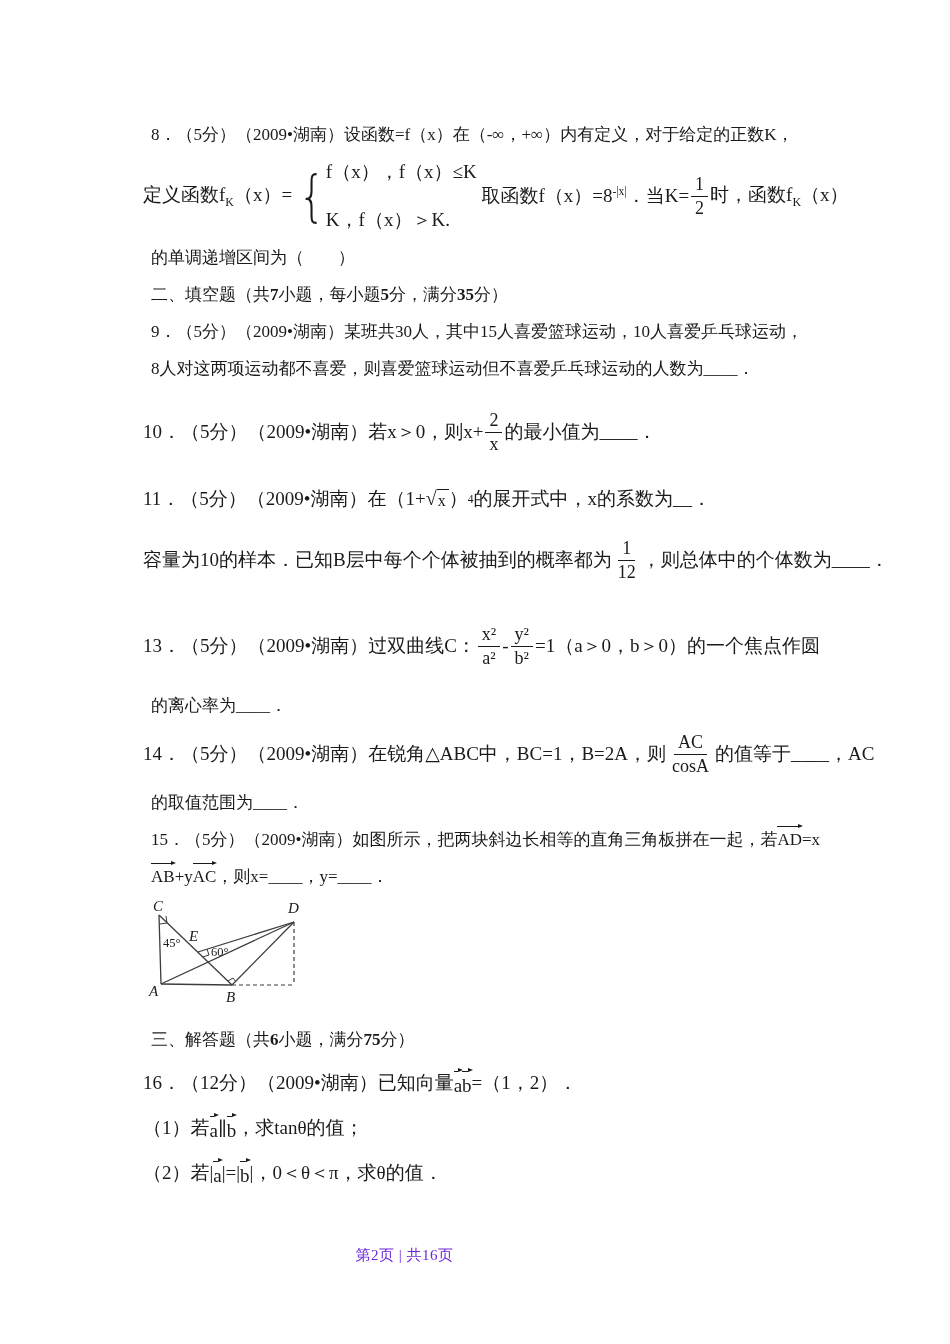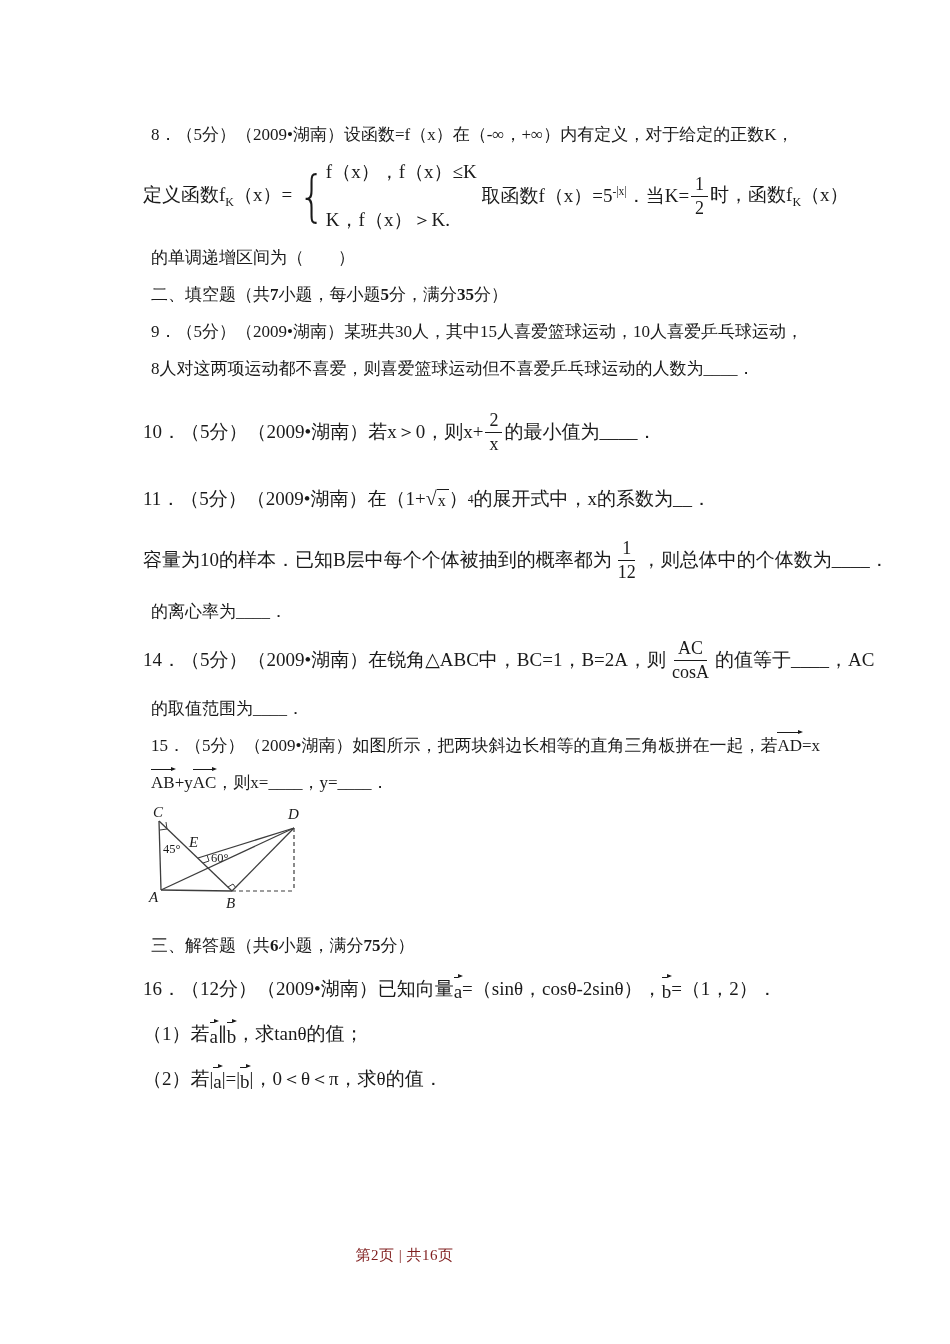--- a/index.html
+++ b/index.html
@@ -31,36 +31,36 @@
   .mt16{margin-top:16px}.mt18{margin-top:18px}.mt28{margin-top:28px}
   .h78{height:78px}.h58{height:58px}.h40{height:40px}.h74{height:74px}.h52{height:52px}.h34{height:34px}.h32{height:32px}
   .figure{margin-top:4px;margin-left:4px;width:170px;height:118px;}
   .figure svg{display:block;}
   .fig-line{stroke:#3d3d3d;stroke-width:1.3;fill:none;}
   .fig-dash{stroke:#3d3d3d;stroke-width:1.2;fill:none;stroke-dasharray:4,3;}
   .fig-mark{stroke:#3d3d3d;stroke-width:1;fill:none;}
   .fig-label{font-family:"Liberation Serif","DejaVu Serif",serif;font-style:italic;font-size:15px;fill:#1a1a1a;}
   .fig-angle{font-family:"Liberation Serif","DejaVu Serif",serif;font-size:12.5px;fill:#1a1a1a;}
   .footer{position:absolute;top:1246px;left:0;width:809px;text-align:center;
-    font-size:15px;color:#7f1d1d;letter-spacing:.5px;font-family:"Liberation Serif","DejaVu Serif",serif;}
+    font-size:15px;color:#6d28d9;letter-spacing:.5px;font-family:"Liberation Serif","DejaVu Serif",serif;}
 </style>
 </head>
 <body>
 
 <div class="content">
 
   <p class="line">8．（5分）（2009•湖南）设函数=f（x）在（-∞，+∞）内有定义，对于给定的正数K，</p>
   <div class="row h78 mt4">
     <span class="t"><span>定义函数f</span><sub class="s">K</sub><span>（x）=</span></span>
     <span class="brace">{</span>
     <span class="cases">
       <span>f（x），f（x）≤K</span>
       <span>K，f（x）＞K.</span>
     </span>
-    <span class="t"><span> 取函数f（x）=5</span><sup class="e">-|x|</sup><span>．当K=</span></span>
+    <span class="t"><span> 取函数f（x）=8</span><sup class="e">-|x|</sup><span>．当K=</span></span>
     <span class="frac"><span class="num">1</span><span class="den">2</span></span>
     <span class="t"><span>时，函数f</span><sub class="s">K</sub><span>（x）</span></span>
   </div>
   <p class="line">的单调递增区间为（　　）</p>
 
   <p class="line mt14"><span>二、填空题（共</span><span class="b">7</span><span>小题，每小题</span><span class="b">5</span><span>分，满分</span><span class="b">35</span><span>分）</span></p>
 
   <p class="line">9．（5分）（2009•湖南）某班共30人，其中15人喜爱篮球运动，10人喜爱乒乓球运动，</p>
   <p class="line">8人对这两项运动都不喜爱，则喜爱篮球运动但不喜爱乒乓球运动的人数为____．</p>
 
@@ -77,20 +77,27 @@
     <sup class="e">4</sup>
     <span class="t">的展开式中，x的系数为__．</span>
   </div>
 
   <div class="row h58 mt2">
     <span class="t">容量为10的样本．已知B层中每个个体被抽到的概率都为</span>
     <span class="frac"><span class="num">1</span><span class="den">12</span></span>
     <span class="t">，则总体中的个体数为____．</span>
   </div>
 
+  <div class="row h74 mt14">
+    <span class="t">13．（5分）（2009•湖南）过双曲线C：</span>
+    <span class="frac"><span class="num">x²</span><span class="den">a²</span></span>
+    <span class="t">-</span>
+    <span class="frac"><span class="num">y²</span><span class="den">b²</span></span>
+    <span class="t">=1（a＞0，b＞0）的一个焦点作圆</span>
+  </div>
   <p class="line">的离心率为____．</p>
 
   <div class="row h52">
     <span class="t">14．（5分）（2009•湖南）在锐角△ABC中，BC=1，B=2A，则</span>
     <span class="frac"><span class="num">AC</span><span class="den">cosA</span></span>
     <span class="t">的值等于____，AC</span>
   </div>
   <p class="line">的取值范围为____．</p>
 
   <p class="line mt6"><span>15．（5分）（2009•湖南）如图所示，把两块斜边长相等的直角三角板拼在一起，若</span><span class="vec">AD</span><span>=x</span></p>
@@ -121,21 +128,20 @@
       <text class="fig-angle" x="16" y="48">45°</text>
       <text class="fig-angle" x="64" y="57">60°</text>
     </svg>
   </div>
 
   <p class="line mt16"><span>三、解答题（共</span><span class="b">6</span><span>小题，满分</span><span class="b">75</span><span>分）</span></p>
 
   <div class="row h34 mt2">
     <span class="t">16．（12分）（2009•湖南）已知向量</span>
     <span class="vec">a</span>
-    <span class="t">=（sinθ，cosθ-2sinθ），</span>
     <span class="vec">b</span>
     <span class="t">=（1，2）．</span>
   </div>
   <div class="row h32 mt2">
     <span class="t">（1）若</span>
     <span class="vec">a</span>
     <span class="t">∥</span>
     <span class="vec">b</span>
     <span class="t">，求tanθ的值；</span>
   </div>

